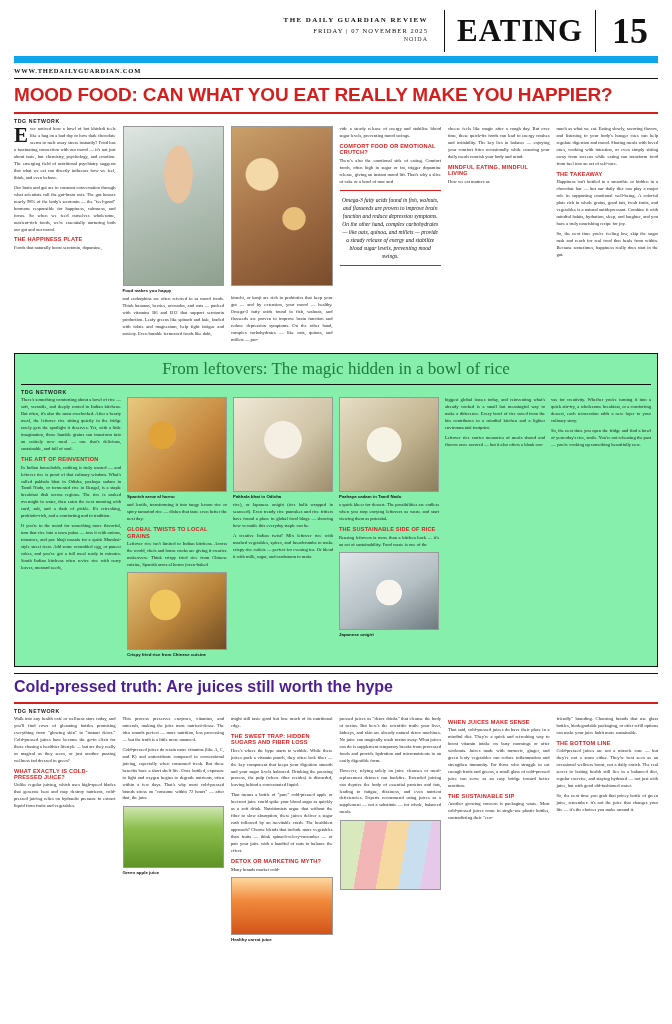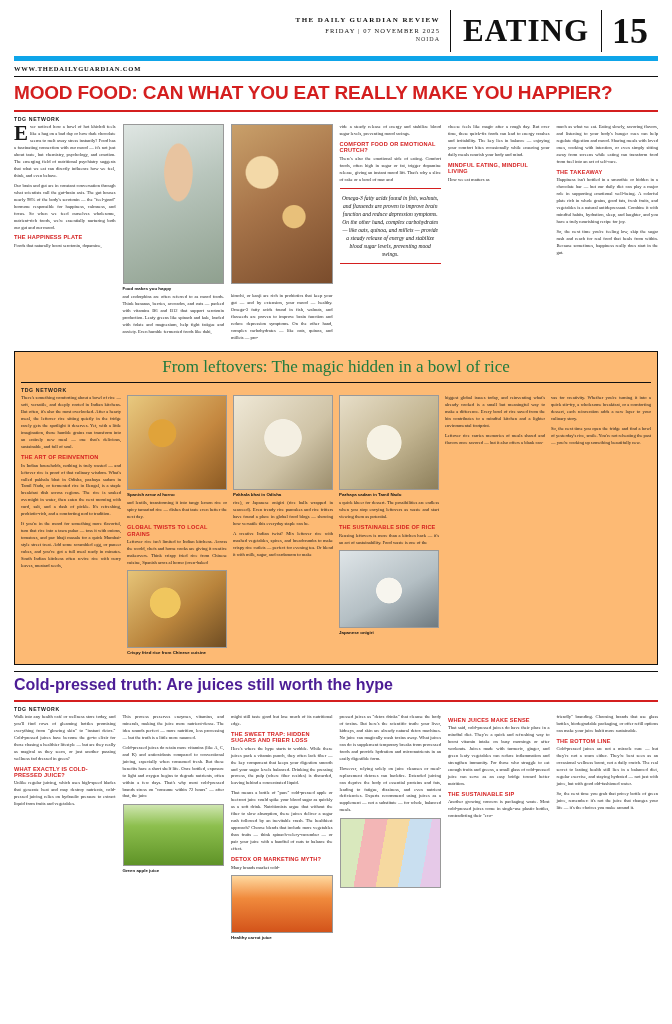--- a/index.html
+++ b/index.html
@@ -7,21 +7,21 @@
     width: 672px;
     height: 1024px;
     background: #ffffff;
     font-family: "Liberation Serif", serif;
     color: #111;
     overflow: hidden;
   }
   .page { width: 672px; height: 1024px; padding: 10px 14px; position: relative; }
 
   
-  .masthead { display: flex; align-items: stretch; border-bottom: 5px solid #0ea5e9; padding-bottom: 4px; }
+  .masthead { display: flex; align-items: stretch; border-bottom: 7px solid #0ea5e9; padding-bottom: 4px; gap: 6px; }
   .mh-left { flex: 1; text-align: right; padding-right: 10px; padding-top: 6px; }
   .mh-title { font-size: 7px; letter-spacing: 1.4px; font-weight: bold; text-transform: uppercase; }
   .mh-date { font-size: 6.5px; letter-spacing: 1.1px; margin-top: 3px; text-transform: uppercase; }
   .mh-city { font-size: 6px; letter-spacing: 1px; margin-top: 2px; color: #333; text-transform: uppercase; }
   .mh-mid { border-left: 1.5px solid #111; border-right: 1.5px solid #111; padding: 0 12px; display: flex; align-items: center; }
   .mh-section { font-family: "Liberation Serif", serif; font-weight: bold; font-size: 31px; letter-spacing: 1px; }
   .mh-right { width: 56px; display: flex; align-items: center; justify-content: center; }
   .mh-page { font-size: 36px; font-weight: bold; }
 
   .siteline { font-size: 6.5px; font-weight: bold; letter-spacing: 0.8px; padding: 4px 0 2px 0; color: #111; }
@@ -58,21 +58,21 @@
   .cap { font-size: 4.4px; font-weight: bold; font-family: "Liberation Sans", sans-serif; margin: 2px 0 3px 0; color: #111; }
 
   
   .pullquote {
     border-top: 1.5px solid #d41f1f; border-bottom: 1.5px solid #d41f1f;
     padding: 5px 2px; margin: 4px 0; font-style: italic; font-size: 5.6px;
     line-height: 1.45; text-align: center; color: #111;
   }
 
   
-  .sec2 { border: 1px solid #111; margin-top: 6px; padding: 5px 6px 6px 6px; background: #fdba74; }
+  .sec2 { border: 1px solid #111; margin-top: 6px; padding: 5px 6px 6px 6px; background: #86efac; }
   .hl-green {
     color: #1f7a3d; font-size: 17px; font-weight: normal; text-align: center;
     font-family: "Liberation Serif", serif; line-height: 1.1; padding: 1px 0 4px 0;
   }
   .cols5 { display: flex; gap: 6px; }
 
   
   .sec3 { margin-top: 6px; }
   .hl-red2 {
     color: #4c1d95; font-weight: bold; font-size: 16px; line-height: 1.05;

